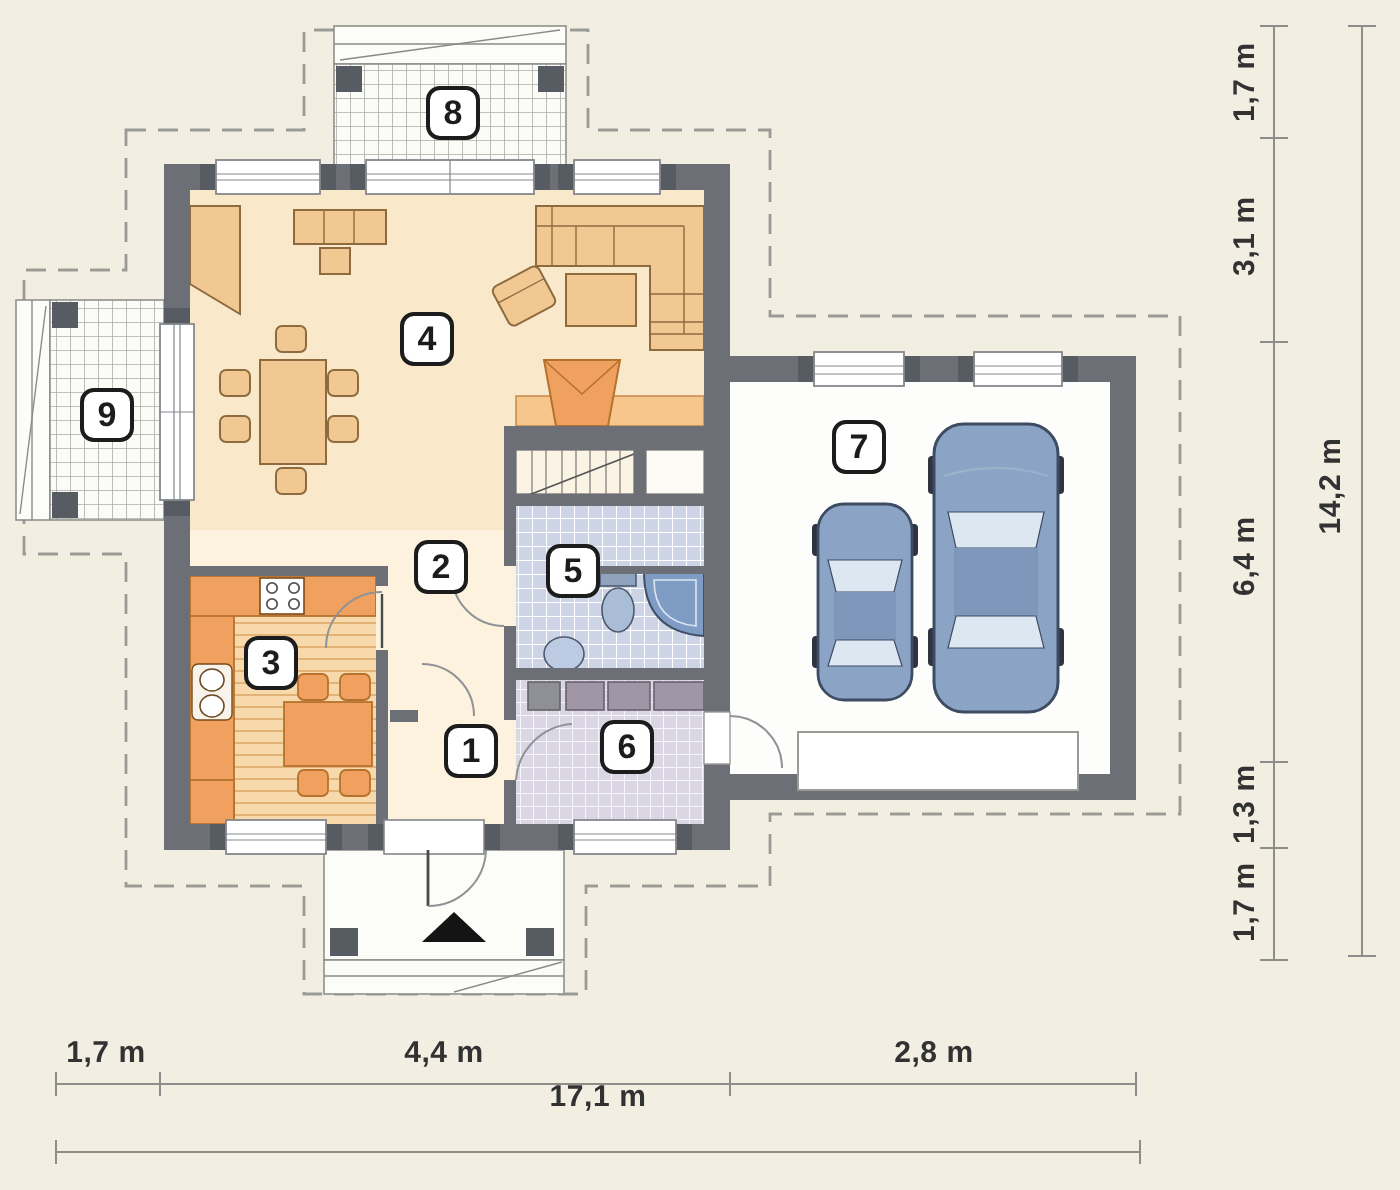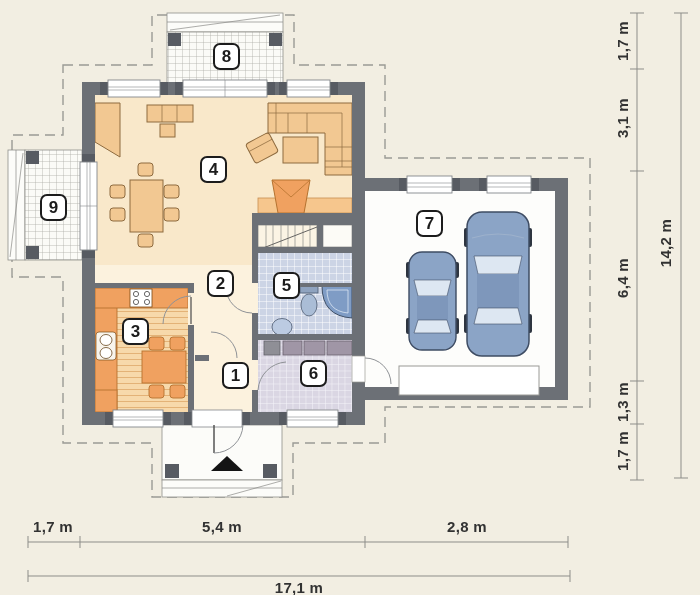--- a/index.html
+++ b/index.html
@@ -298,17 +298,17 @@
     </div>
 
 <div class="dim-v" style="left:590px;top:32px;">1,7 m</div>
 <div class="dim-v" style="left:590px;top:109px;">3,1 m</div>
 <div class="dim-v" style="left:590px;top:269px;">6,4 m</div>
 <div class="dim-v" style="left:590px;top:393px;">1,3 m</div>
 <div class="dim-v" style="left:590px;top:442px;">1,7 m</div>
 <div class="dim-v" style="left:633px;top:234px;">14,2 m</div>
 
 <div class="dim-h" style="left:21px;top:517px;">1,7 m</div>
-<div class="dim-h" style="left:190px;top:517px;">5,4 m</div>
+<div class="dim-h" style="left:190px;top:517px;">4,4 m</div>
 <div class="dim-h" style="left:435px;top:517px;">2,8 m</div>
-<div class="dim-h" style="left:267px;top:578px;">17,1 m</div>
+<div class="dim-h" style="left:267px;top:539px;">17,1 m</div>
 
 </div>
 
 </body></html>

